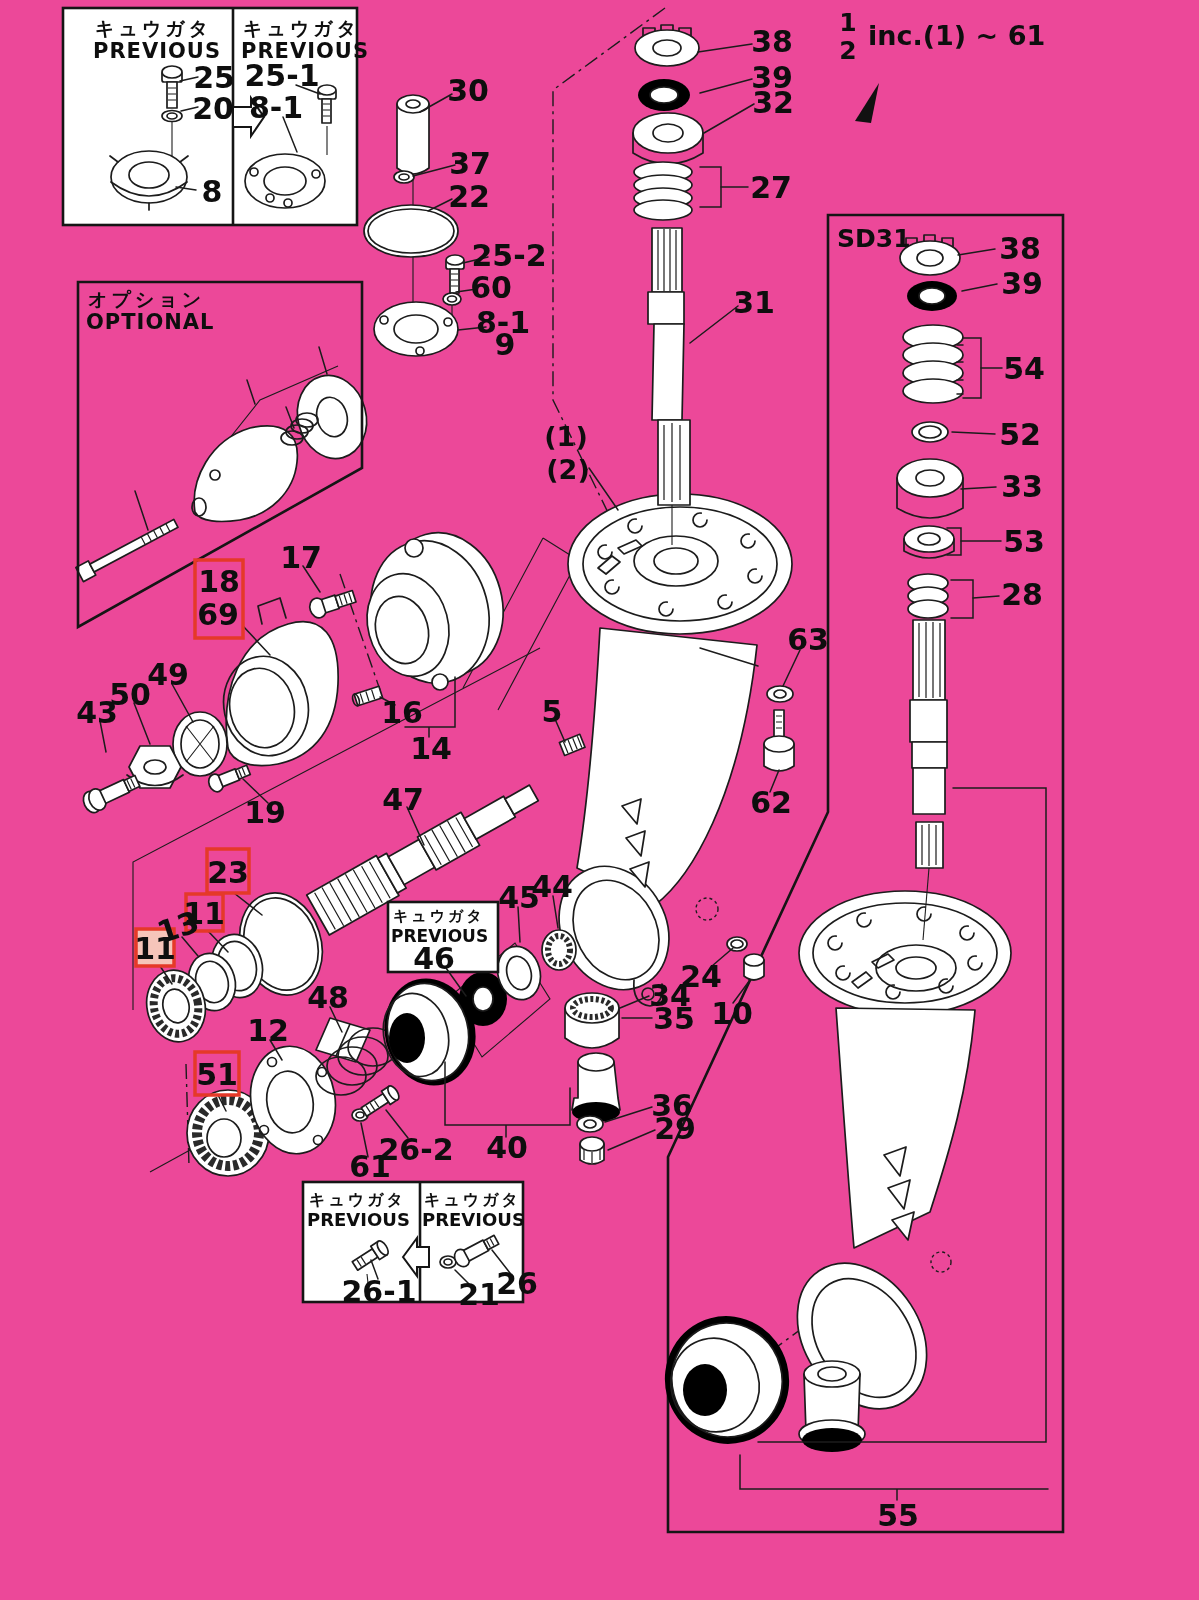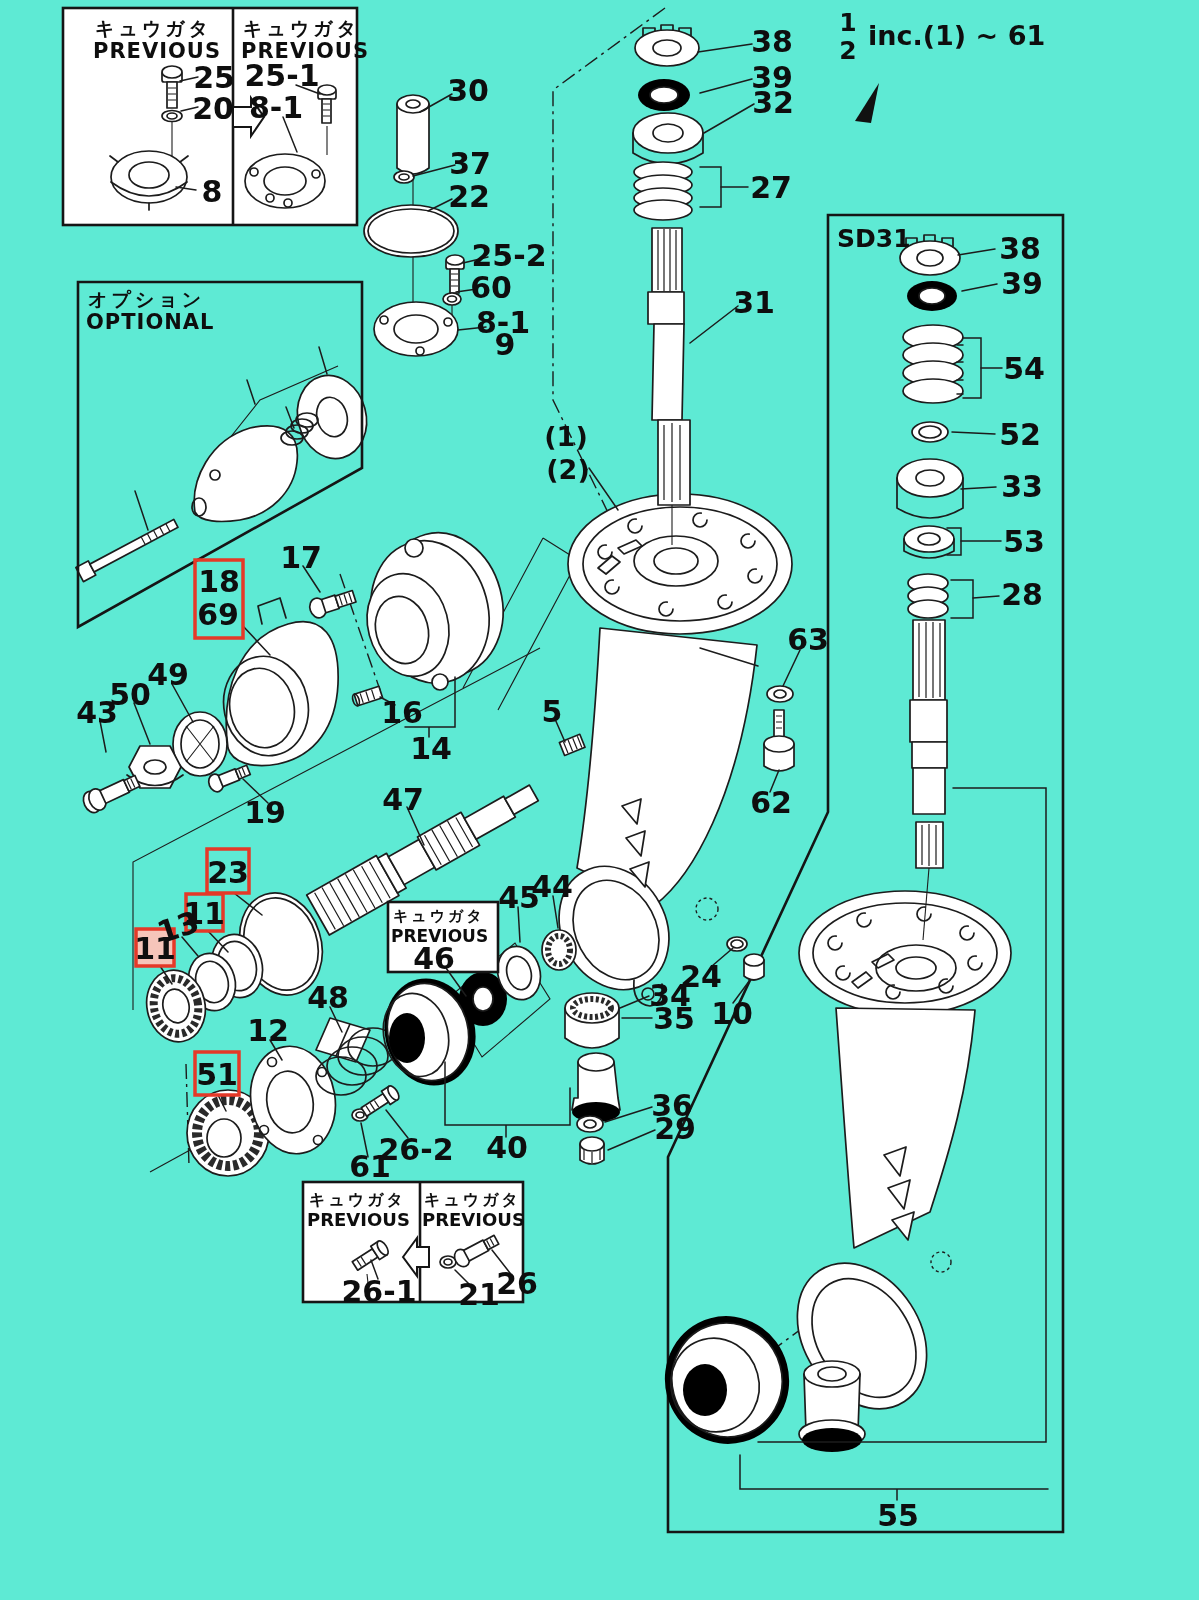--- a/index.html
+++ b/index.html
@@ -1,16 +1,16 @@
 <!DOCTYPE html>
 <html><head>
 <meta charset="utf-8">
 <style>
   html,body{margin:0;padding:0;background:#fff}
-  .stage{position:relative;width:1199px;height:1600px;background:#5eead4;overflow:hidden}
+  .stage{position:relative;width:1199px;height:1600px;background:#ec4899;overflow:hidden}
   svg{display:block}
   .ln{fill:none;stroke:#1c1c1c;stroke-width:1.7;stroke-linejoin:round;stroke-linecap:round}
   .lnw{fill:#ffffff;stroke:#1c1c1c;stroke-width:1.7;stroke-linejoin:round}
   .thin{fill:none;stroke:#1c1c1c;stroke-width:1.1}
   .ld{fill:none;stroke:#1c1c1c;stroke-width:1.5;stroke-linecap:round}
   .bx{fill:none;stroke:#151515;stroke-width:2.6}
   .bxw{fill:#ffffff;stroke:#151515;stroke-width:2.6}
   .dd{fill:none;stroke:#1c1c1c;stroke-width:1.4;stroke-dasharray:15 5 3 5}
   .dot{fill:none;stroke:#1c1c1c;stroke-width:1.4;stroke-dasharray:3 3}
   .hatch{fill:none;stroke:#1c1c1c;stroke-width:1.2}

